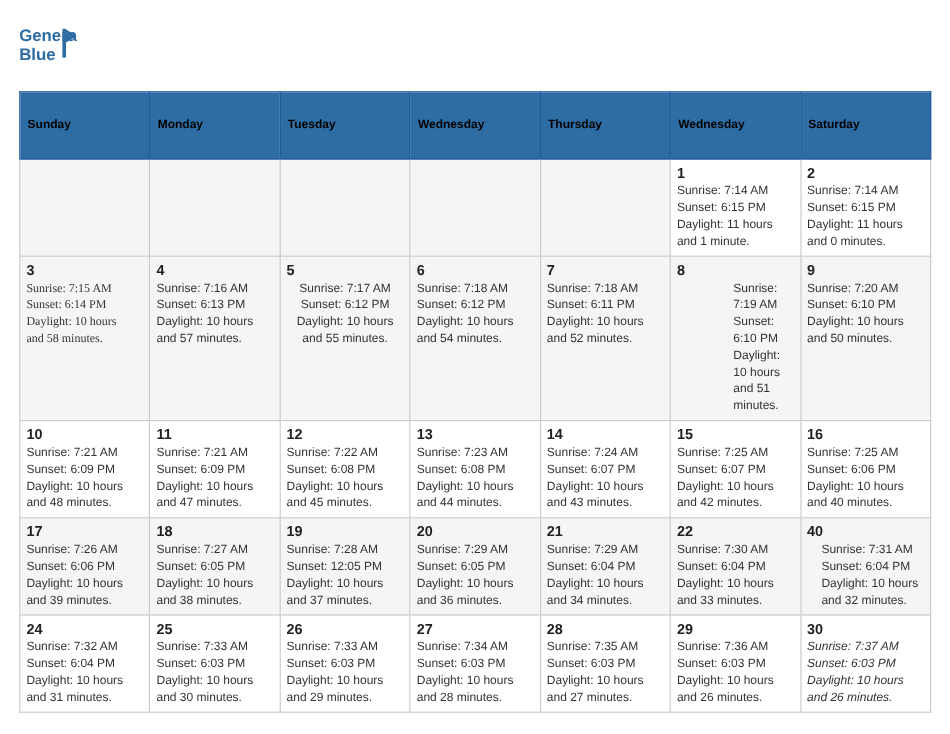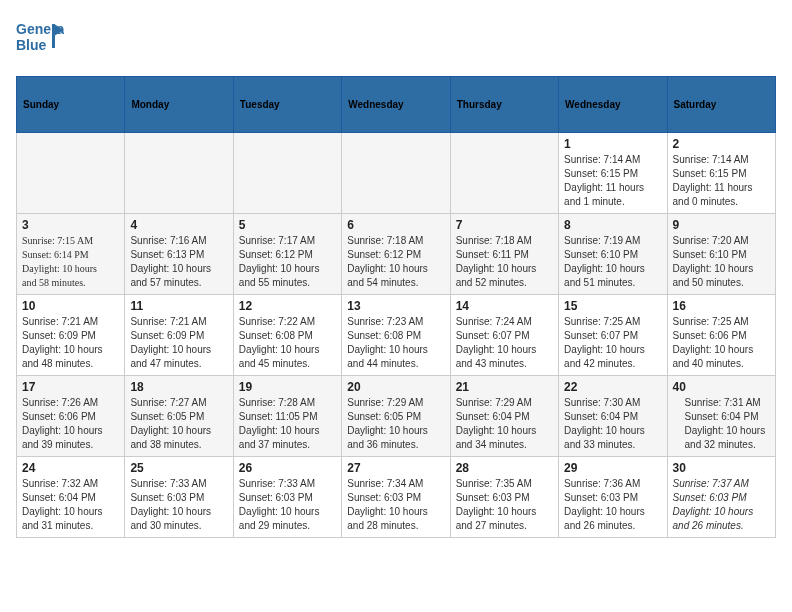--- a/index.html
+++ b/index.html
@@ -139,42 +139,42 @@
         </td>
         <td>
           <span class="day-num">4</span>
           <div class="day-info" style="white-space: pre-line;">Sunrise: 7:16 AM
 Sunset: 6:13 PM
 Daylight: 10 hours
 and 57 minutes.</div>
         </td>
         <td>
           <span class="day-num">5</span>
-          <div class="day-info" style="white-space: pre-line;">Sunrise: 7:17 AM
+          <div class="day-info" style="white-space: pre-line; text-align: center;">Sunrise: 7:17 AM
 Sunset: 6:12 PM
 Daylight: 10 hours
 and 55 minutes.</div>
         </td>
         <td>
           <span class="day-num">6</span>
           <div class="day-info" style="white-space: pre-line;">Sunrise: 7:18 AM
 Sunset: 6:12 PM
 Daylight: 10 hours
 and 54 minutes.</div>
         </td>
         <td>
           <span class="day-num">7</span>
           <div class="day-info" style="white-space: pre-line;">Sunrise: 7:18 AM
 Sunset: 6:11 PM
 Daylight: 10 hours
 and 52 minutes.</div>
         </td>
         <td>
           <span class="day-num">8</span>
-          <div class="day-info" style="white-space: pre-line;">Sunrise: 7:19 AM
+          <div class="day-info" style="white-space: pre-line; margin-left: 47px;">Sunrise: 7:19 AM
 Sunset: 6:10 PM
 Daylight: 10 hours
 and 51 minutes.</div>
         </td>
         <td>
           <span class="day-num">9</span>
           <div class="day-info" style="white-space: pre-line;">Sunrise: 7:20 AM
 Sunset: 6:10 PM
 Daylight: 10 hours
 and 50 minutes.</div>
@@ -242,21 +242,21 @@
         <td>
           <span class="day-num">18</span>
           <div class="day-info" style="white-space: pre-line;">Sunrise: 7:27 AM
 Sunset: 6:05 PM
 Daylight: 10 hours
 and 38 minutes.</div>
         </td>
         <td>
           <span class="day-num">19</span>
           <div class="day-info" style="white-space: pre-line;">Sunrise: 7:28 AM
-Sunset: 11:05 PM
+Sunset: 12:05 PM
 Daylight: 10 hours
 and 37 minutes.</div>
         </td>
         <td>
           <span class="day-num">20</span>
           <div class="day-info" style="white-space: pre-line;">Sunrise: 7:29 AM
 Sunset: 6:05 PM
 Daylight: 10 hours
 and 36 minutes.</div>
         </td>

